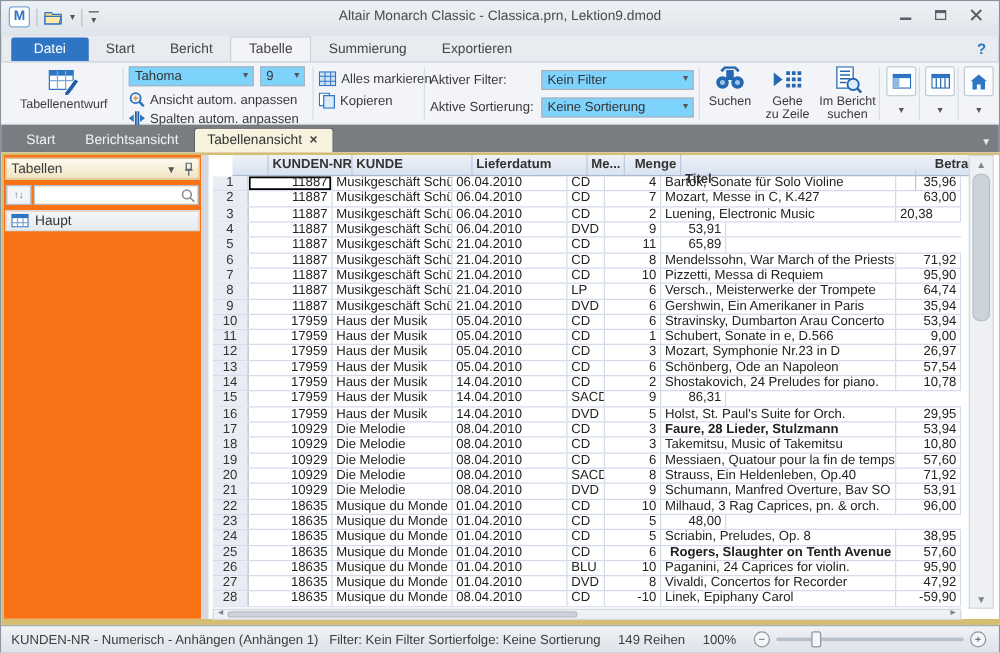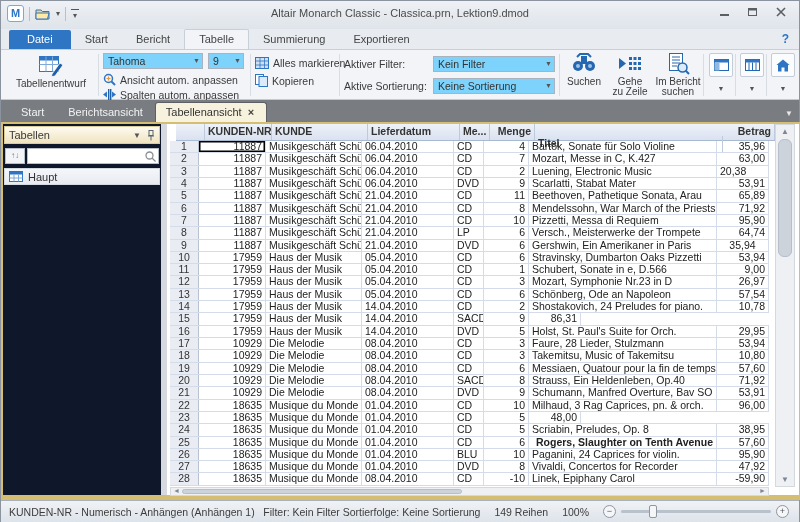--- a/index.html
+++ b/index.html
@@ -51,41 +51,41 @@
   .dtab { padding:3px 12px 4px; font-size:11px; color:#f2f2f2; cursor:default; white-space:nowrap; }
   .dtab.active { background:#f7f2dd; color:#333; border-radius:3px 3px 0 0; border:1px solid #5c5f63; border-bottom:none;padding-left:10px; }
   .dtab .close-x { margin-left:6px; color:#444; font-weight:bold; }
   .dtabs-overflow { position:absolute; right:6px; bottom:4px; color:#e8e8e8; font-size:8px; }
 
   
   .workspace { position:absolute; left:0; top:121px; width:800px; height:378px;
     border-top:2px solid #d5be72; border-bottom:5px solid #d5be72; border-left:2px solid #d5be72; border-right:2px solid #d5be72;
     background:#fff; }
   
-  .sidebar { position:absolute; left:0; top:0; width:158px; height:371px; background:#0f172a; }
+  .sidebar { position:absolute; left:0; top:0; width:158px; height:371px; background:#f97316; }
   .panel-head { position:absolute; left:1px; top:2px; width:156px; height:18px;
     background:linear-gradient(#fdfaf0,#f0e4c0); border:1px solid #d9cda0;
     display:flex; align-items:center; padding:0 4px; }
   .panel-head .ptitle { flex:1; font-size:11px; color:#3a3a3a; }
   .panel-head .picon { color:#555; font-size:8px; margin-left:6px; }
   .search-row { position:absolute; left:1px; top:22px; width:156px; height:19px; display:flex; align-items:center; gap:2px; padding:0 1px; }
   .sort-btn { width:20px; height:16px; border:1px solid #b7bfc9; background:#f2f4f7; font-size:8px; color:#777;
     display:flex; align-items:center; justify-content:center; }
   .search-box { position:relative; flex:1; height:16px; border:1px solid #b7bfc9; background:#fff; }
   .search-box input { width:100%; height:100%; border:none; outline:none; font-size:10px; padding:0 16px 0 3px; font-family:"Liberation Sans",sans-serif; }
   .search-box .mag { position:absolute; right:2px; top:2px; }
   .side-list { position:absolute; left:1px; top:44px; width:156px; }
   .side-item { display:flex; align-items:center; gap:5px; height:17px; padding:0 4px;
     background:linear-gradient(#f4f6f9,#e7ebf1); border:1px solid #d4dae2; font-size:11px; color:#333; }
   
   .splitter { position:absolute; left:158px; top:0; width:6px; height:371px; background:#d6dae0; }
 
   
   .grid { position:absolute; left:164px; top:0; width:632px; height:371px; background:#fff; }
-  .thead { position:absolute; left:9px; top:0; width:599px; height:17px; display:flex;
+  .thead { position:absolute; left:19px; top:0; width:599px; height:17px; display:flex;
     background:linear-gradient(#eef2f9,#d9e2f1); border-bottom:1px solid #a9b9d2; }
   .th { height:100%; font-size:10.5px; font-weight:bold; color:#333; padding:1px 3px 0;
     border-right:1px solid #bdcade; overflow:hidden; white-space:nowrap; }
   .tbody { position:absolute; left:3px; top:17px; width:599px; height:345px; overflow:hidden; }
   .trow { display:flex; height:12.32px; border-bottom:1px solid #d4dcea; }
   .td { height:100%; font-size:10.5px; color:#222; padding:0 3px; border-right:1px solid #d4dcea;
     overflow:hidden; white-space:nowrap; line-height:11.5px; }
   .td.rownum { background:#e9edf3; color:#333; border-right:1px solid #b9c2d0; text-align:center; }
   .td.active-cell { box-shadow:inset 0 0 0 1.5px #000; background:#fff; }
 
@@ -420,31 +420,29 @@
             <div class="td" style="width: 188px; text-align: left;">Luening, Electronic Music</div>
             <div class="td" style="width: 52px; text-align: left;">20,38</div>
           </div>
           <div class="trow">
             <div class="td rownum" style="width: 29px; text-align: center;">4</div>
             <div class="td" style="width: 67px; text-align: right;">11887</div>
             <div class="td" style="width: 96px; text-align: left;">Musikgeschäft Schütz</div>
             <div class="td" style="width: 92px; text-align: left;">06.04.2010</div>
             <div class="td" style="width: 30px; text-align: left;">DVD</div>
             <div class="td" style="width: 45px; text-align: right;">9</div>
-            <div class="td" style="width: 188px; text-align: left;">Scarlatti, Stabat Mater</div>
             <div class="td" style="width: 52px; text-align: right;">53,91</div>
           </div>
           <div class="trow">
             <div class="td rownum" style="width: 29px; text-align: center;">5</div>
             <div class="td" style="width: 67px; text-align: right;">11887</div>
             <div class="td" style="width: 96px; text-align: left;">Musikgeschäft Schütz</div>
             <div class="td" style="width: 92px; text-align: left;">21.04.2010</div>
             <div class="td" style="width: 30px; text-align: left;">CD</div>
             <div class="td" style="width: 45px; text-align: right;">11</div>
-            <div class="td" style="width: 188px; text-align: left;">Beethoven, Pathetique Sonata, Arau</div>
             <div class="td" style="width: 52px; text-align: right;">65,89</div>
           </div>
           <div class="trow">
             <div class="td rownum" style="width: 29px; text-align: center;">6</div>
             <div class="td" style="width: 67px; text-align: right;">11887</div>
             <div class="td" style="width: 96px; text-align: left;">Musikgeschäft Schütz</div>
             <div class="td" style="width: 92px; text-align: left;">21.04.2010</div>
             <div class="td" style="width: 30px; text-align: left;">CD</div>
             <div class="td" style="width: 45px; text-align: right;">8</div>
             <div class="td" style="width: 188px; text-align: left;">Mendelssohn, War March of the Priests</div>
@@ -471,30 +469,30 @@
             <div class="td" style="width: 52px; text-align: right;">64,74</div>
           </div>
           <div class="trow">
             <div class="td rownum" style="width: 29px; text-align: center;">9</div>
             <div class="td" style="width: 67px; text-align: right;">11887</div>
             <div class="td" style="width: 96px; text-align: left;">Musikgeschäft Schütz</div>
             <div class="td" style="width: 92px; text-align: left;">21.04.2010</div>
             <div class="td" style="width: 30px; text-align: left;">DVD</div>
             <div class="td" style="width: 45px; text-align: right;">6</div>
             <div class="td" style="width: 188px; text-align: left;">Gershwin, Ein Amerikaner in Paris</div>
-            <div class="td" style="width: 52px; text-align: center;">35,94</div>
+            <div class="td" style="width: 52px; text-align: right;">35,94</div>
           </div>
           <div class="trow">
             <div class="td rownum" style="width: 29px; text-align: center;">10</div>
             <div class="td" style="width: 67px; text-align: right;">17959</div>
             <div class="td" style="width: 96px; text-align: left;">Haus der Musik</div>
             <div class="td" style="width: 92px; text-align: left;">05.04.2010</div>
             <div class="td" style="width: 30px; text-align: left;">CD</div>
             <div class="td" style="width: 45px; text-align: right;">6</div>
-            <div class="td" style="width: 188px; text-align: left;">Stravinsky, Dumbarton Oaks Pizzetti</div>
+            <div class="td" style="width: 188px; text-align: left;">Stravinsky, Dumbarton Arau Concerto</div>
             <div class="td" style="width: 52px; text-align: right;">53,94</div>
           </div>
           <div class="trow">
             <div class="td rownum" style="width: 29px; text-align: center;">11</div>
             <div class="td" style="width: 67px; text-align: right;">17959</div>
             <div class="td" style="width: 96px; text-align: left;">Haus der Musik</div>
             <div class="td" style="width: 92px; text-align: left;">05.04.2010</div>
             <div class="td" style="width: 30px; text-align: left;">CD</div>
             <div class="td" style="width: 45px; text-align: right;">1</div>
             <div class="td" style="width: 188px; text-align: left;">Schubert, Sonate in e, D.566</div>
@@ -549,21 +547,21 @@
             <div class="td" style="width: 188px; text-align: left;">Holst, St. Paul's Suite for Orch.</div>
             <div class="td" style="width: 52px; text-align: right;">29,95</div>
           </div>
           <div class="trow">
             <div class="td rownum" style="width: 29px; text-align: center;">17</div>
             <div class="td" style="width: 67px; text-align: right;">10929</div>
             <div class="td" style="width: 96px; text-align: left;">Die Melodie</div>
             <div class="td" style="width: 92px; text-align: left;">08.04.2010</div>
             <div class="td" style="width: 30px; text-align: left;">CD</div>
             <div class="td" style="width: 45px; text-align: right;">3</div>
-            <div class="td" style="width: 188px; text-align: left;">Faure, 28 Lieder, Stulzmann</div>
+            <div class="td" style="width: 188px; text-align: left; font-weight: bold;">Faure, 28 Lieder, Stulzmann</div>
             <div class="td" style="width: 52px; text-align: right;">53,94</div>
           </div>
           <div class="trow">
             <div class="td rownum" style="width: 29px; text-align: center;">18</div>
             <div class="td" style="width: 67px; text-align: right;">10929</div>
             <div class="td" style="width: 96px; text-align: left;">Die Melodie</div>
             <div class="td" style="width: 92px; text-align: left;">08.04.2010</div>
             <div class="td" style="width: 30px; text-align: left;">CD</div>
             <div class="td" style="width: 45px; text-align: right;">3</div>
             <div class="td" style="width: 188px; text-align: left;">Takemitsu, Music of Takemitsu</div>

